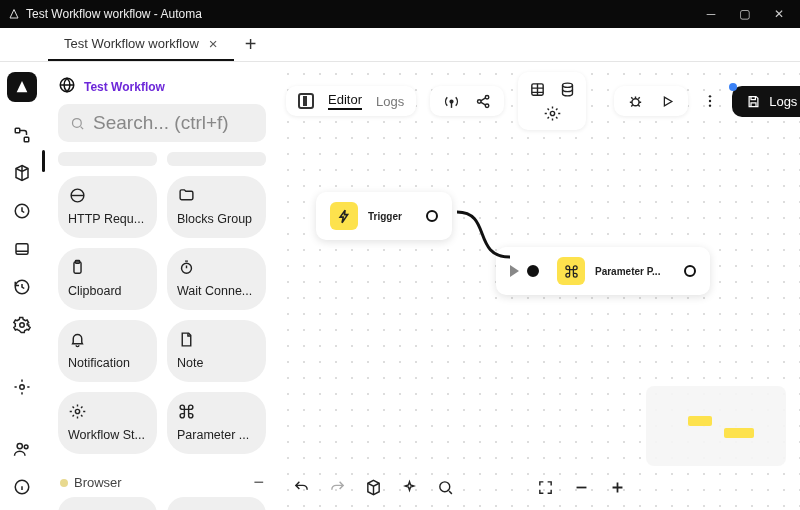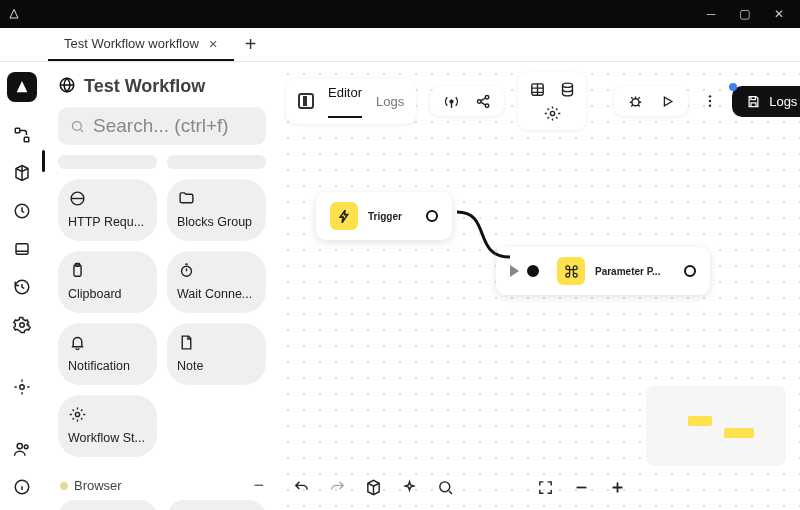--- a/index.html
+++ b/index.html
@@ -13,40 +13,40 @@
 .tab{display:flex;align-items:center;gap:10px;height:100%;padding:12px 16px;font-size:13px;color:#333;border-bottom:2px solid #111;cursor:pointer}
 .tab .x{font-size:15px;color:#555}
 .addtab{width:34px;height:34px;display:flex;align-items:center;justify-content:center;font-size:20px;color:#333;cursor:pointer}
 .main{flex:1;display:flex;position:relative;overflow:hidden}
 .rail{width:44px;border-right:0;display:flex;flex-direction:column;align-items:center;padding-top:10px;gap:16px;color:#222}
 .rail .logo{width:30px;height:30px;border-radius:8px;background:#111;display:flex;align-items:center;justify-content:center;color:#fff;font-weight:700;font-size:14px;margin-bottom:6px}
 .rail .ico{width:22px;height:22px;display:flex;align-items:center;justify-content:center;cursor:pointer}
 .rail .sep{flex:1}
 .rail .active-mark{position:absolute;left:42px;top:88px;width:3px;height:22px;background:#111;border-radius:2px}
 .panel{width:232px;padding:14px 10px 0 14px;display:flex;flex-direction:column;overflow:hidden}
-.wftitle{display:flex;align-items:flex-start;gap:8px;font-weight:700;font-size:18px;color:#404040;margin-bottom:10px}
+.wftitle{display:flex;align-items:flex-end;gap:8px;font-weight:700;font-size:12px;color:#6d28d9;margin-bottom:10px}
 .search{display:flex;align-items:center;gap:8px;background:#efefef;border-radius:10px;padding:8px 12px;color:#888;font-size:19px;margin-bottom:10px}
 .blocks{flex:1;overflow-y:auto}
 .frag{display:flex;gap:10px;margin-bottom:10px}
 .frag .ph{flex:1;height:14px;background:#eee;border-radius:6px}
 .grid2{display:grid;grid-template-columns:1fr 1fr;gap:10px;margin-bottom:14px}
 .card{background:#efefef;border-radius:22px;padding:10px 10px 8px;cursor:pointer;display:flex;flex-direction:column;gap:8px;height:62px}
 .card .ci{width:18px;height:18px;display:flex;align-items:center;justify-content:center;color:#222}
 .card .cl{font-size:12.5px;color:#222;white-space:nowrap;overflow:hidden;text-overflow:ellipsis}
 .cat{display:flex;align-items:center;gap:6px;font-size:13px;color:#444;padding:4px 2px}
 .cat .dot{width:8px;height:8px;border-radius:50%;background:#e8d98f}
 .cat .col{margin-left:auto;font-size:18px;color:#555;cursor:pointer}
 .canvas{flex:1;position:relative;background:#fff;background-image:radial-gradient(#ddd 1px,transparent 1px);background-size:16px 16px;background-position:4px 4px}
 .topbar{position:absolute;top:10px;left:10px;right:10px;display:flex;align-items:center;gap:14px;z-index:5}
 .cluster{display:flex;align-items:center;gap:14px;background:#fff;border-radius:10px;padding:6px 12px;box-shadow:0 1px 4px rgba(0,0,0,0.08)}
 .cluster.col{flex-direction:column;gap:6px;padding:8px 10px}
 .pill{width:16px;height:16px;border:2px solid #333;border-radius:3px;position:relative}
 .pill::after{content:"";position:absolute;left:3px;top:1px;width:4px;height:10px;background:#333}
 .tlink{font-size:13px;color:#777;cursor:pointer}
-.tlink.act{color:#111;border-bottom:2px solid #111;padding-bottom:16px}
+.tlink.act{color:#111;border-bottom:2px solid #111;padding-bottom:1px}
 .ic{width:18px;height:18px;display:flex;align-items:center;justify-content:center;cursor:pointer;color:#222}
 .spacer{flex:1}
 .save{background:#111;color:#fff;border-radius:10px;padding:8px 14px;display:flex;align-items:center;gap:8px;font-size:13px;cursor:pointer;position:relative}
 .save .bdot{position:absolute;top:-3px;left:-3px;width:8px;height:8px;background:#3b82f6;border-radius:50%}
 .node{position:absolute;background:#fff;border-radius:10px;box-shadow:0 2px 8px rgba(0,0,0,0.12);padding:10px 14px;display:flex;align-items:center;gap:10px;font-size:10px;font-weight:600;color:#222}
 .node .nico{width:28px;height:28px;border-radius:6px;background:#fde24d;display:flex;align-items:center;justify-content:center}
 .port{width:12px;height:12px;border:2px solid #111;border-radius:50%;background:#fff}
 .port.out{margin-left:14px}
 .port.solid{background:#111}
 .arrow{width:0;height:0;border-left:9px solid #888;border-top:6px solid transparent;border-bottom:6px solid transparent}
@@ -59,20 +59,21 @@
 svg{overflow:visible}
 </style>
 </head>
 <body>
 
 <div class="titlebar">
   <div class="ti">
     <svg viewBox="0 0 24 24" fill="none" stroke="#ddd" stroke-width="2">
         <path d="M12 3 L20 20 H4 Z"></path>
       </svg>
+    <span>Test Workflow workflow - Automa</span>
   </div>
   <div class="wctrl">
     <span>─</span>
     <span>▢</span>
     <span>✕</span>
   </div>
 </div>
 
 <div class="tabs">
   <div class="tab">
@@ -226,20 +227,28 @@
             <div class="cl">Note</div>
           </div>
         <div class="card">
             <div class="ci">
               <svg width="17" height="17" viewBox="0 0 24 24" fill="none" stroke="#222" stroke-width="2">
                 <circle cx="12" cy="12" r="3"></circle>
                 <path d="M12 2v3M12 19v3M4 12H1M23 12h-3M5 5l2 2M17 17l2 2M5 19l2-2M17 7l2-2"></path>
               </svg>
             </div>
             <div class="cl">Workflow St...</div>
+          </div>
+        <div class="card">
+            <div class="ci">
+              <svg width="17" height="17" viewBox="0 0 24 24" fill="none" stroke="#222" stroke-width="2">
+                <path d="M9 9V6a3 3 0 10-3 3h3zm0 0h6m-6 0v6m6-6V6a3 3 0 113 3h-3zm0 0v6m0 0h3a3 3 0 11-3 3v-3zm-6 0H6a3 3 0 103 3v-3z"></path>
+              </svg>
+            </div>
+            <div class="cl">Parameter ...</div>
           </div>
       </div>
       <div class="cat">
         <div class="dot"></div>
         <span>Browser</span>
         <span class="col">−</span>
       </div>
       <div class="grid2">
           <div class="card" style="height:34px"></div>
           <div class="card" style="height:34px"></div>

